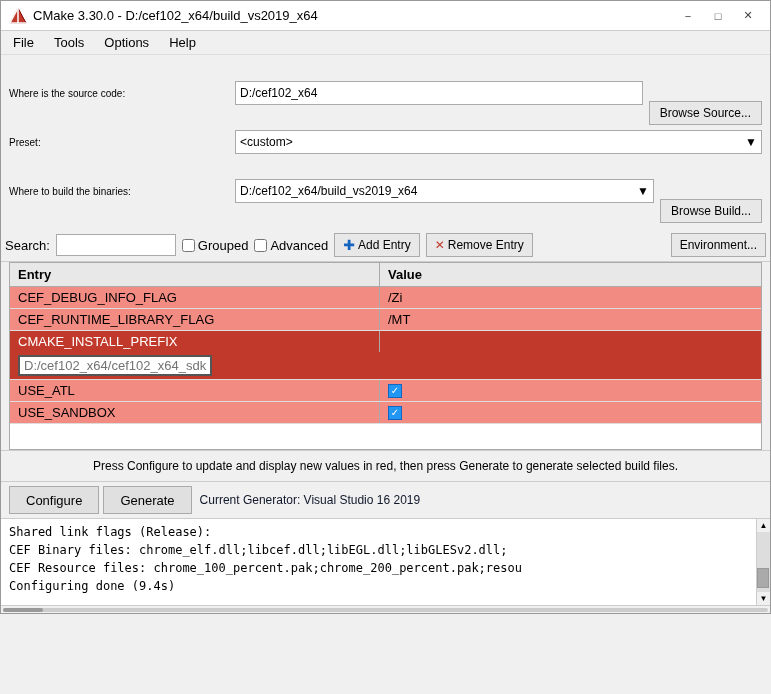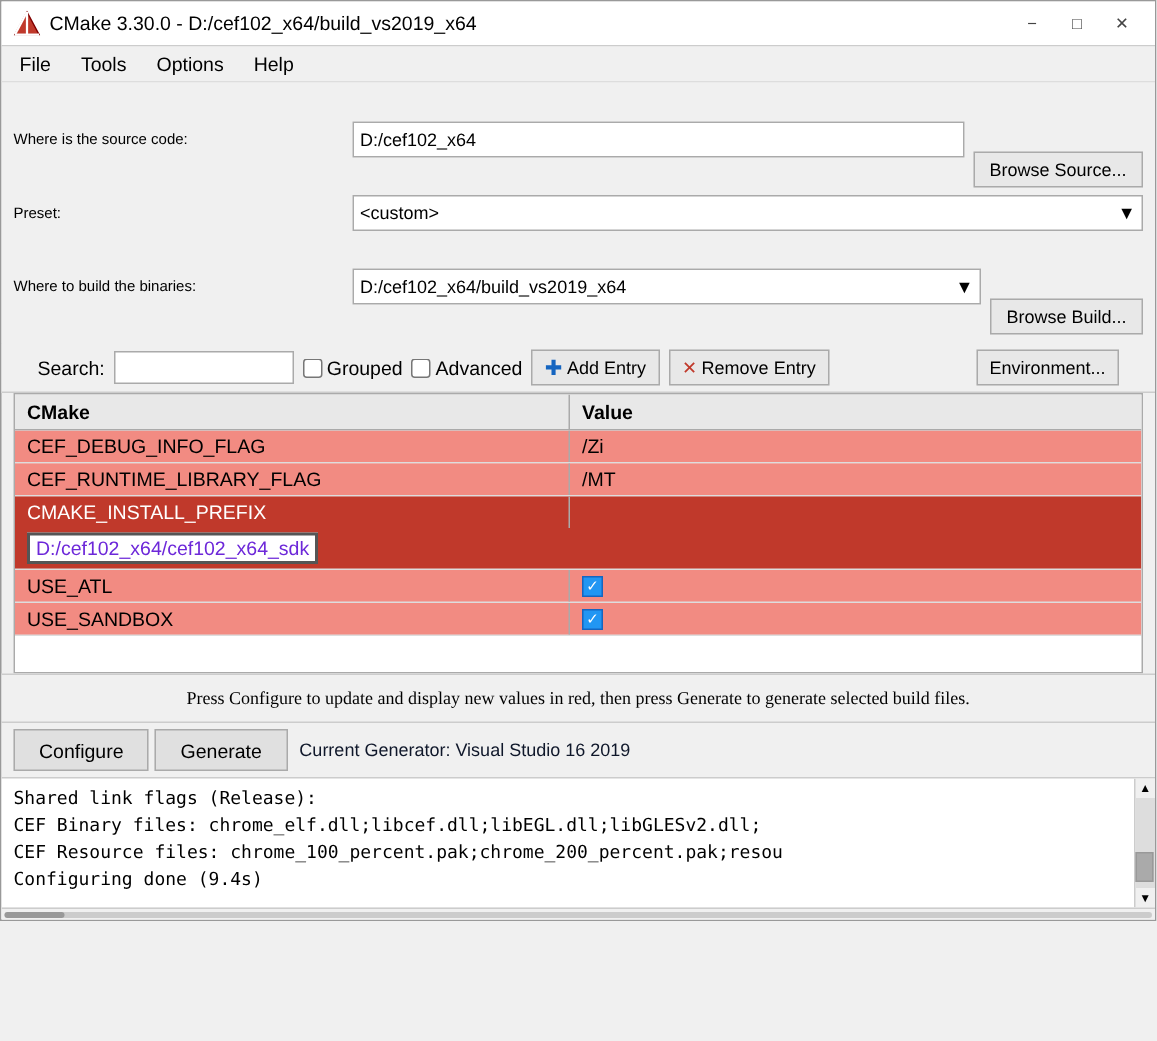--- a/index.html
+++ b/index.html
@@ -113,21 +113,21 @@
       background: #e8e8e8;
       cursor: pointer;
       font-size: 12px;
       white-space: nowrap;
       margin-top: 40px;
     }
     .toolbar-row {
       display: flex;
       align-items: center;
       gap: 6px;
-      padding: 4px 24px;
+      padding: 4px 4px;
       background: #f0f0f0;
       border-bottom: 1px solid #ccc;
     }
     .search-input {
       width: 120px;
       height: 22px;
       border: 1px solid #aaa;
       padding: 2px 4px;
       font-size: 12px;
     }
@@ -224,21 +224,20 @@
       flex: 1;
       background: white;
     }
     .status-bar {
       padding: 8px 10px;
       background: #f0f0f0;
       border-top: 1px solid #ccc;
       font-size: 12px;
       text-align: center;
       color: #000;
-      font-family: Liberation Serif, serif;
     }
     .button-bar {
       display: flex;
       padding: 4px 8px;
       gap: 4px;
       align-items: center;
       background: #f0f0f0;
       border-top: 1px solid #ccc;
     }
     .main-btn {
@@ -385,39 +384,39 @@
     </button>
     <button class="toolbar-btn remove-btn">
       <span class="x-icon">✕</span>
       <span>Remove Entry</span>
     </button>
     <button class="toolbar-btn env-btn">Environment...</button>
   </div>
 
   <div class="table-container">
     <div class="table-header">
-      <div class="col-name">CMake</div>
+      <div class="col-name">Entry</div>
       <div class="col-value">Value</div>
     </div>
     <div class="table-body">
 
       <div class="table-row red-bg">
         <div class="cell-name">CEF_DEBUG_INFO_FLAG</div>
         <div class="cell-value">/Zi</div>
       </div>
 
       <div class="table-row red-bg">
         <div class="cell-name">CEF_RUNTIME_LIBRARY_FLAG</div>
         <div class="cell-value">/MT</div>
       </div>
 
       <div class="table-row" style="background:#c0392b;flex-direction:column;">
         <div class="cell-name" style="color:white;">CMAKE_INSTALL_PREFIX</div>
         <div class="cell-value">
-          <span style="border: 2px solid #555; padding: 1px 4px; background: white; color: #6d28d9; display:inline-block;">D:/cef102_x64/cef102_x64_sdk</span>
+          <span style="border: 2px solid #555; padding: 1px 4px; background: white; color: #737373; display:inline-block;">D:/cef102_x64/cef102_x64_sdk</span>
         </div>
       </div>
 
       <div class="table-row red-bg">
         <div class="cell-name">USE_ATL</div>
         <div class="cell-value">
           <div class="checkbox-val">
             <span class="checkmark">✓</span>
           </div>
         </div>

